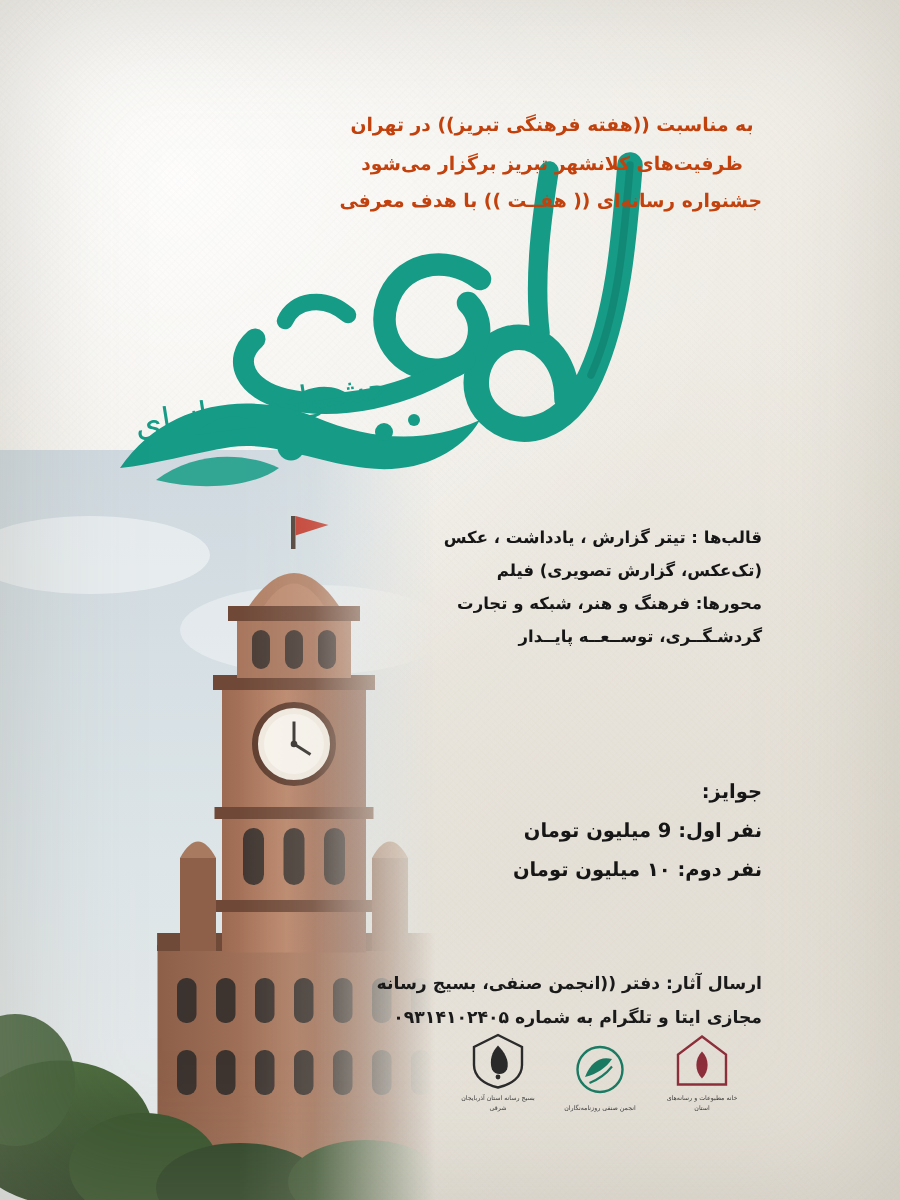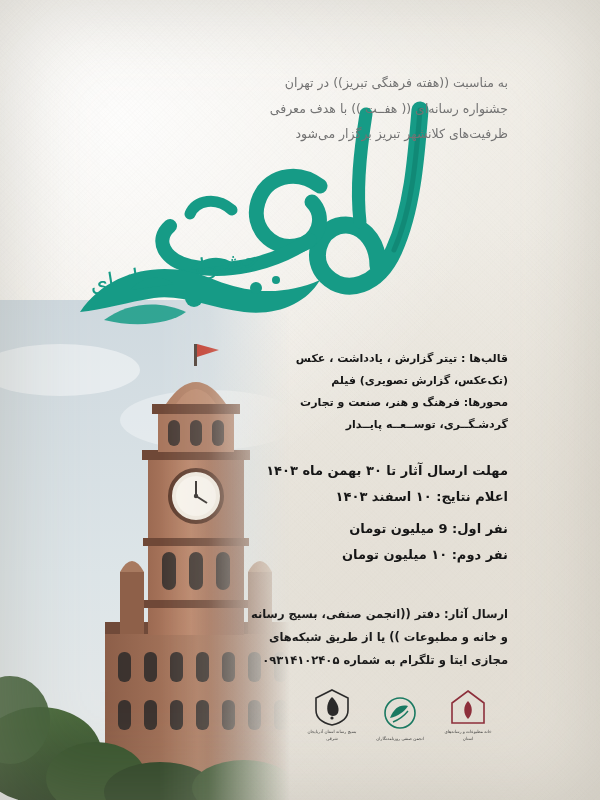--- a/index.html
+++ b/index.html
@@ -70,41 +70,41 @@
     height: 85px;
   }
   .ornament svg { width: 100%; height: 100%; display: block; }
 
   
   .intro {
     position: absolute;
     right: 92px;
     top: 70px;
     width: 280px;
-    text-align: right;
-    color: #737373;
+    text-align: center;
+    color: #c2410c;
     font-size: 12.5px;
     line-height: 2.05;
-    font-weight: normal;
+    font-weight: bold;
   }
   .intro .ln { display: block; white-space: nowrap; }
 
   
   .body-block {
     position: absolute;
     right: 92px;
     width: 270px;
     text-align: right;
     color: #161616;
     font-weight: bold;
   }
   .block-formats { top: 348px; font-size: 11px; line-height: 2.0; }
   .block-dates   { top: 458px; font-size: 13px; line-height: 2.0; }
   .block-prizes  { top: 516px; font-size: 13px; line-height: 2.0; }
-  .block-send    { top: 603px; font-size: 11.5px; line-height: 2.0; color:#1a1a1a;text-align:right;}
+  .block-send    { top: 644px; font-size: 11.5px; line-height: 2.0; color:#1a1a1a;text-align:right;}
   .body-block .ln { display: block; white-space: nowrap; }
 
   
   .photo {
     position: absolute;
     left: 0;
     bottom: 0;
     width: 290px;
     height: 500px;
     overflow: hidden;
@@ -282,44 +282,40 @@
         <circle cx="186" cy="38" r="6"></circle>
         <circle cx="206" cy="30" r="4"></circle>
         <path d="M120 20 C132 6 152 4 164 14 C150 16 134 18 120 20 Z"></path>
         <path d="M60 40 C72 26 92 24 104 34 C90 36 74 38 60 40 Z" opacity=".8"></path>
       </g>
     </svg>
   </div>
 
   <div class="intro">
     <span class="ln">به مناسبت ((هفته فرهنگی تبریز)) در تهران</span>
+    <span class="ln">ظرفیت‌های کلانشهر تبریز برگزار می‌شود</span>
     <span class="ln">جشنواره رسانه‌ای (( هفــت )) با هدف معرفی</span>
-    <span class="ln">ظرفیت‌های کلانشهر تبریز برگزار می‌شود</span>
   </div>
 
   <div class="body-block block-formats">
     <span class="ln">قالب‌ها : تیتر گزارش ، یادداشت ، عکس</span>
     <span class="ln">(تک‌عکس، گزارش تصویری) فیلم</span>
-    <span class="ln">محورها: فرهنگ و هنر، صنعت و تجارت</span>
+    <span class="ln">محورها: فرهنگ و هنر، شبکه و تجارت</span>
     <span class="ln">گردشـگــری، توســعــه پایــدار</span>
   </div>
 
-  <div class="body-block block-dates">
-    <span class="ln">مهلت ارسال آثار تا ۳۰ بهمن ماه ۱۴۰۳</span>
-    <span class="ln">اعلام نتایج: ۱۰ اسفند ۱۴۰۳</span>
-  </div>
 
   <div class="body-block block-prizes">
+    <span class="ln">جوایز:</span>
     <span class="ln">نفر اول: 9 میلیون تومان</span>
     <span class="ln">نفر دوم: ۱۰ میلیون تومان</span>
   </div>
 
   <div class="body-block block-send">
     <span class="ln">ارسال آثار: دفتر ((انجمن صنفی، بسیج رسانه</span>
-    <span class="ln">و خانه و مطبوعات )) یا از طریق شبکه‌های</span>
     <span class="ln">مجازی ایتا و تلگرام به شماره ۰۹۳۱۴۱۰۲۴۰۵</span>
   </div>
 
   <div class="logos">
 
     <div class="logo">
       <svg width="44" height="40" viewBox="0 0 44 40">
         <path d="M22 3 L38 11 L38 23 C38 31 31 36 22 38 C13 36 6 31 6 23 L6 11 Z" fill="none" stroke="#2b2b2b" stroke-width="1.6"></path>
         <path d="M22 10 C18 14 16 20 18 26 C20 30 26 30 28 26 C30 20 26 14 22 10 Z" fill="#2b2b2b"></path>
         <circle cx="22" cy="31" r="1.6" fill="#2b2b2b"></circle>

